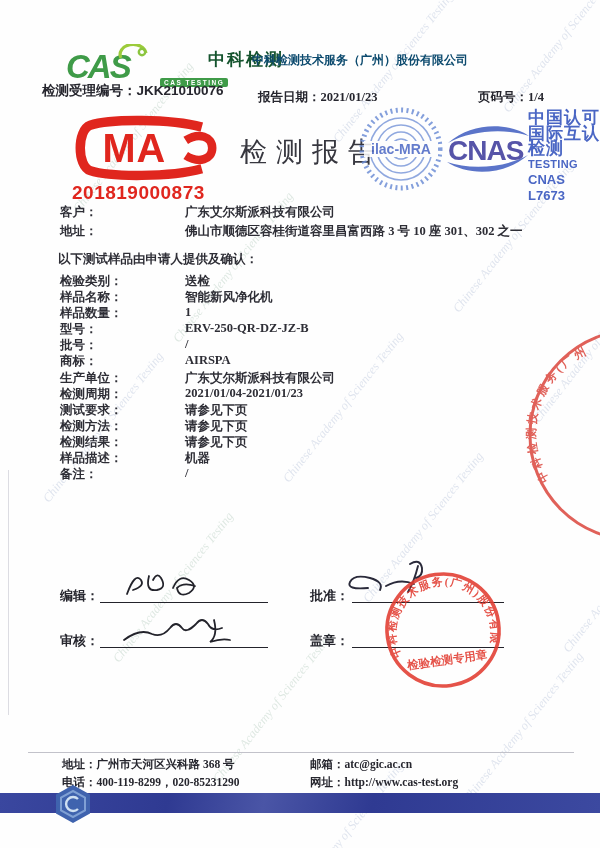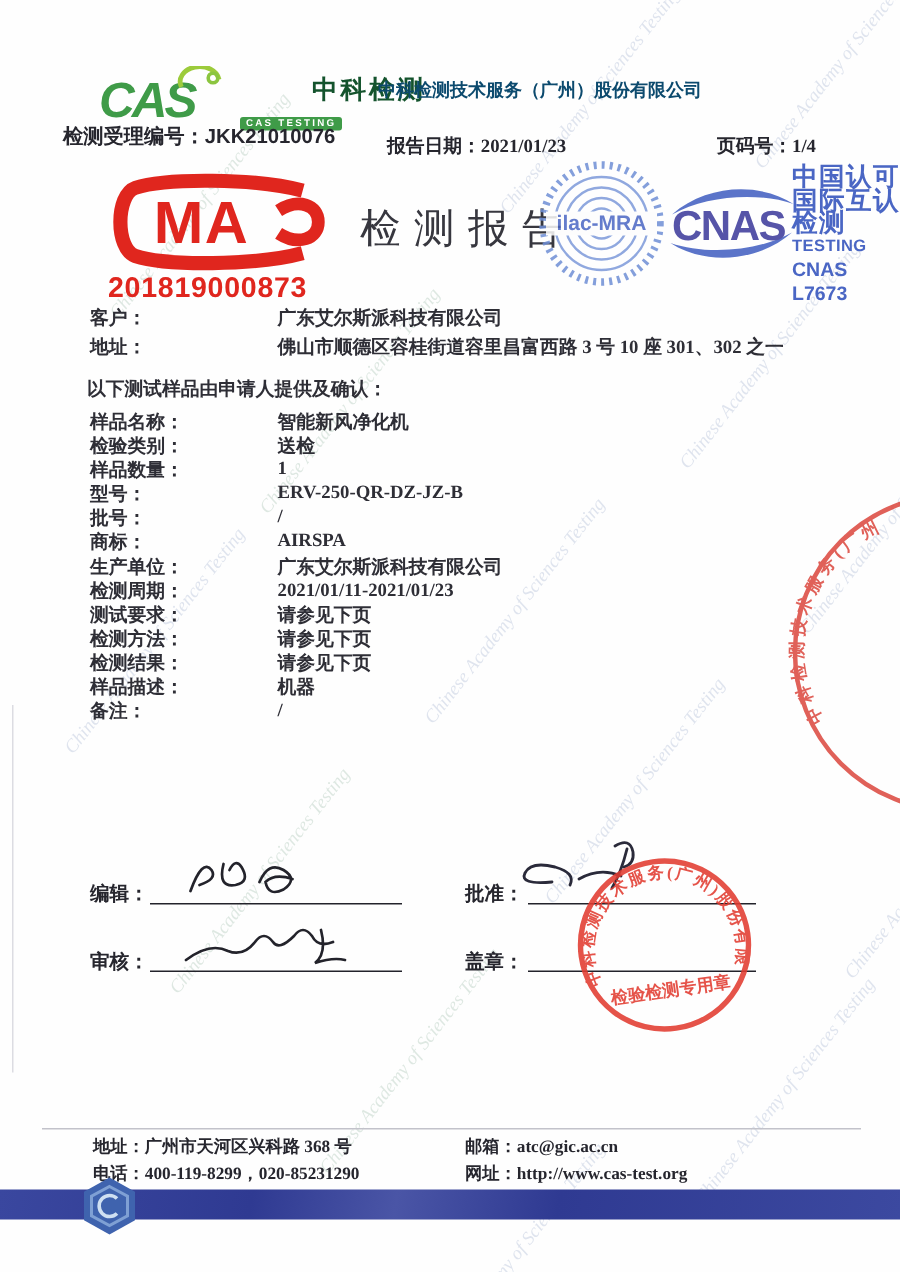--- a/index.html
+++ b/index.html
@@ -127,28 +127,28 @@
     </div>
     <div class="kv">
       <span class="lab">地址：</span>
       <span class="val">佛山市顺德区容桂街道容里昌富西路 3 号 10 座 301、302 之一</span>
     </div>
   </div>
   <div class="abs intro" style="left:58px;top:251px">以下测试样品由申请人提供及确认：</div>
 
   <div class="abs samp" style="left:60px;top:273px">
     <div class="kv">
+      <span class="lab">检验类别：</span>
+      <span class="val">送检</span>
+      </div>
+    <div class="kv">
       <span class="lab">样品名称：</span>
       <span class="val">智能新风净化机</span>
       </div>
     <div class="kv">
-      <span class="lab">检验类别：</span>
-      <span class="val">送检</span>
-      </div>
-    <div class="kv">
       <span class="lab">样品数量：</span>
       <span class="val">1</span>
       </div>
     <div class="kv">
       <span class="lab">型号：</span>
       <span class="val">ERV-250-QR-DZ-JZ-B</span>
       </div>
     <div class="kv">
       <span class="lab">批号：</span>
       <span class="val">/</span>
@@ -156,21 +156,21 @@
     <div class="kv">
       <span class="lab">商标：</span>
       <span class="val">AIRSPA</span>
       </div>
     <div class="kv">
       <span class="lab">生产单位：</span>
       <span class="val">广东艾尔斯派科技有限公司</span>
       </div>
     <div class="kv">
       <span class="lab">检测周期：</span>
-      <span class="val">2021/01/11-2021/01/23</span>
+      <span class="val">2021/01/04-2021/01/23</span>
       </div>
     <div class="kv">
       <span class="lab">测试要求：</span>
       <span class="val">请参见下页</span>
       </div>
     <div class="kv">
       <span class="lab">检测方法：</span>
       <span class="val">请参见下页</span>
       </div>
     <div class="kv">

